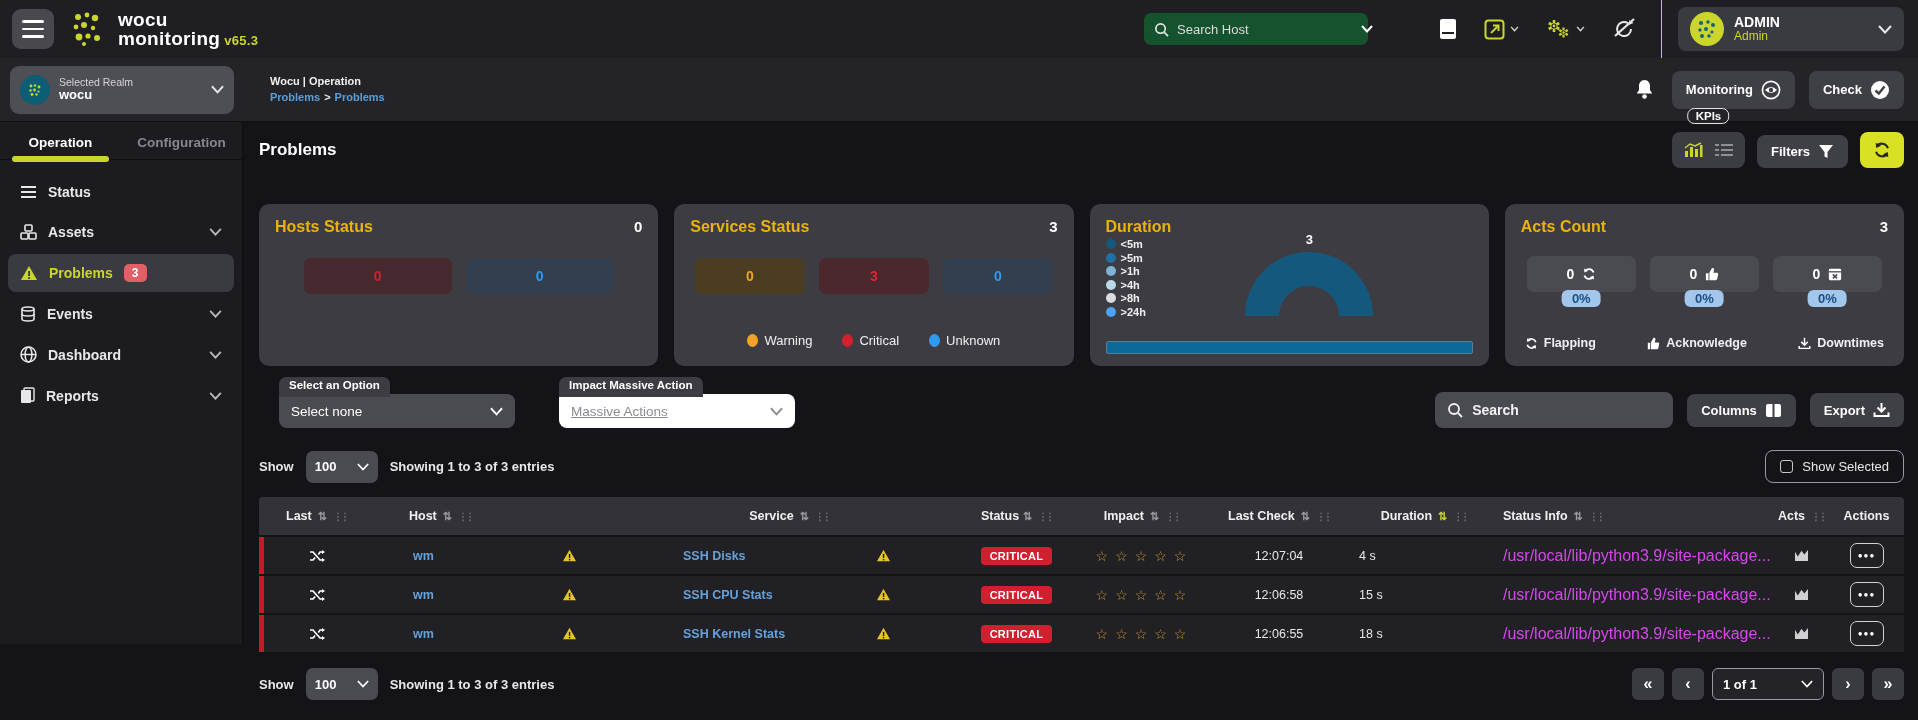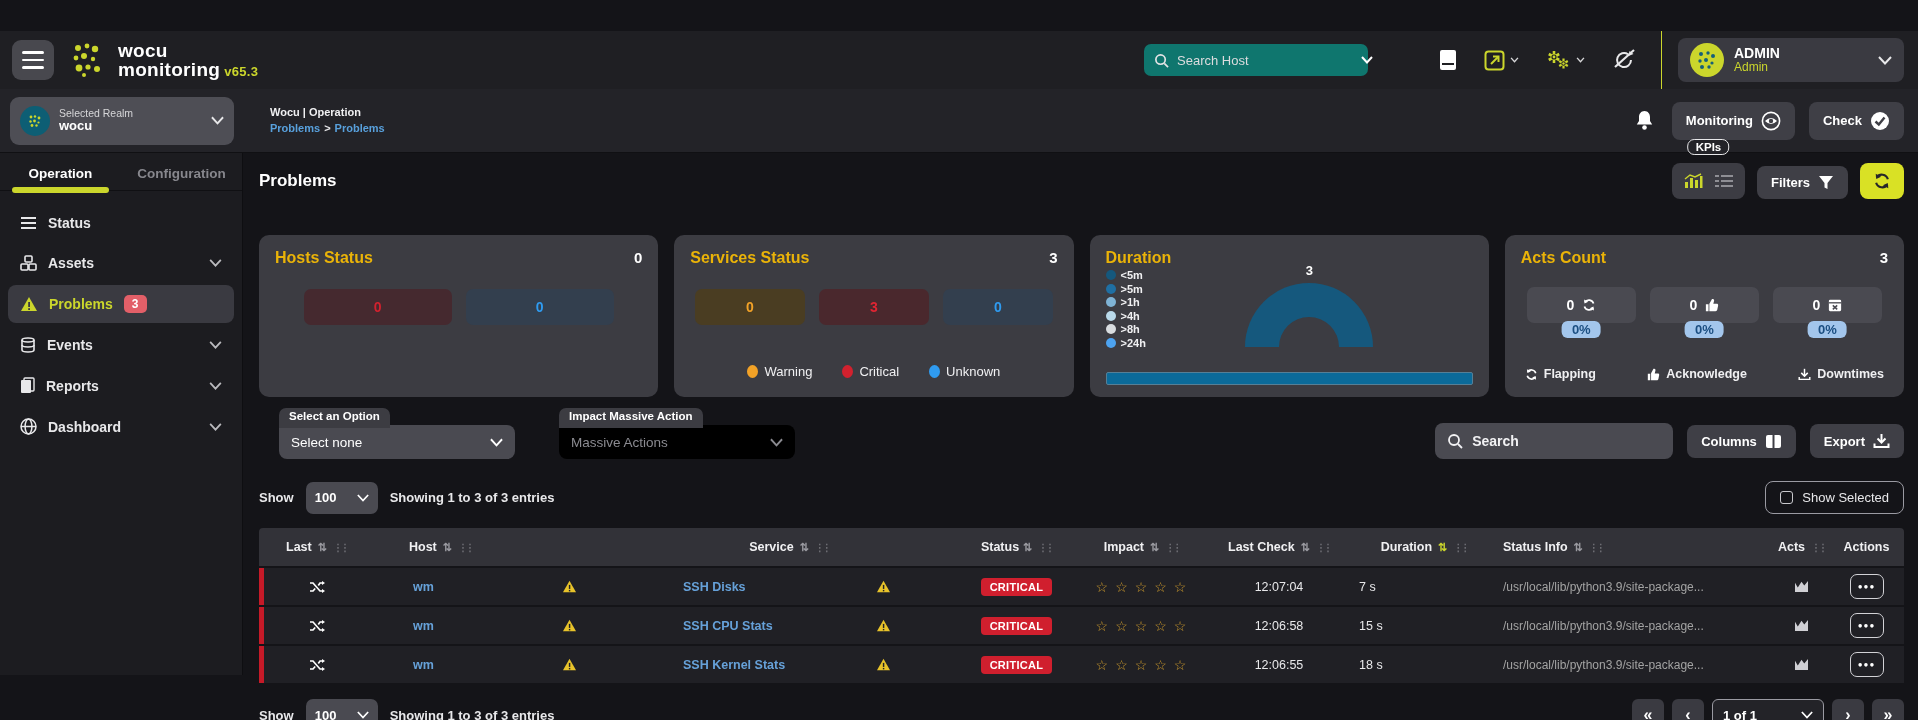--- a/index.html
+++ b/index.html
@@ -1,28 +1,28 @@
 <!DOCTYPE html>
 <html><head>
 <meta charset="utf-8">
 <style>
   * { margin:0; padding:0; box-sizing:border-box; }
   html,body { width:1918px; height:720px; overflow:hidden; background:#141418;
               font-family:"Liberation Sans", sans-serif; color:#e8e8ea; }
-  .page { position:relative; width:1918px; height:644px; display:flex; flex-direction:column;margin-top:31px; }
+  .page { position:relative; width:1918px; height:644px; display:flex; flex-direction:column; }
 
   
   .topbar { height:58px; background:#1f1f23; display:flex; align-items:center; padding:0 14px 0 12px; flex-shrink:0; }
   .hamburger { width:42px; height:40px; background:#48484e; border-radius:9px; display:flex; flex-direction:column; justify-content:center; align-items:center; gap:5px; cursor:pointer; }
   .hamburger span { display:block; width:22px; height:2.5px; background:#fff; border-radius:2px; }
   .logo { display:flex; align-items:center; margin-left:16px; gap:8px; }
   .logo-text { line-height:1.02; font-weight:bold; color:#fff; font-size:19px; letter-spacing:.3px; }
   .logo-text .ver { color:#cbd62c; font-size:13px; font-weight:bold; margin-left:4px; }
   .spacer { flex:1; }
-  .search-host { width:224px; height:32px; background:#0f766e; border-radius:7px; display:flex; align-items:center; padding:0 10px; gap:8px; margin-right:70px; }
+  .search-host { width:224px; height:32px; background:#14532d; border-radius:7px; display:flex; align-items:center; padding:0 10px; gap:8px; margin-right:70px; }
   .search-host input { background:transparent; border:none; outline:none; color:#e4e4e6; font-size:13px; flex:1; font-family:inherit; }
   .search-host input::placeholder { color:#dcdcde; }
   .top-icons { display:flex; align-items:center; gap:26px; margin-right:24px; }
   .icon-with-chev { display:flex; align-items:center; gap:5px; }
   .top-divider { width:1px; height:58px; background:#cbd62c; margin-right:16px; }
   .user-chip { width:226px; height:44px; background:#3a3a41; border-radius:8px; display:flex; align-items:center; padding:0 12px; gap:10px; cursor:pointer; }
   .avatar { width:34px; height:34px; border-radius:50%; background:#cbd62c; display:flex; align-items:center; justify-content:center; flex-shrink:0; }
   .user-names { line-height:1.1; flex:1; }
   .user-name { font-weight:bold; font-size:14px; color:#fff; }
   .user-role { font-size:12px; color:#cbd62c; }
@@ -98,21 +98,21 @@
   .act-box { position:relative; flex:1; height:36px; background:#4a4a51; border-radius:7px; display:flex; align-items:center; justify-content:center; gap:8px; font-weight:bold; font-size:14px; color:#fff; }
   .act-pct { position:absolute; left:50%; transform:translateX(-50%); bottom:-15px; background:#a3c6ec; color:#1c4f82; font-weight:bold; font-size:13px; border-radius:6px; padding:1px 10px; }
   .acts-labels { display:flex; justify-content:space-between; margin-top:auto; padding:0 4px 4px; }
   .act-label { display:flex; align-items:center; gap:6px; font-size:12.5px; font-weight:bold; color:#f0f0f2; }
 
   
   .filter-row { display:flex; align-items:flex-end; margin-top:26px;padding-left:20px; }
   .fl-select { position:relative; }
   .fl-label { position:absolute; top:-17px; left:0; background:#3c3c42; border-radius:7px 7px 0 0; padding:2px 10px 6px; font-size:11.5px; font-weight:bold; color:#fff; }
   .select { height:34px; background:#4a4a51; border-radius:0 8px 8px 8px; display:flex; align-items:center; justify-content:space-between; padding:0 12px; font-size:13.5px; color:#fff; cursor:pointer; }
-  .select.disabled { background:#000000; color:#8b8b91; border-radius:0 8px 8px 8px; cursor:default; }
+  .select.disabled { background:#ffffff; color:#8b8b91; border-radius:0 8px 8px 8px; cursor:default;text-decoration:underline; }
   .filter-right { margin-left:auto; display:flex; align-items:center; gap:14px; }
   .search-box { width:238px; height:36px; background:#4a4a51; border-radius:8px; display:flex; align-items:center; gap:9px; padding:0 12px; }
   .search-box input { background:transparent; border:none; outline:none; color:#fff; font-weight:bold; font-size:14px; width:150px; font-family:inherit; }
   .search-box input::placeholder { color:#f2f2f4; font-weight:bold; }
 
   
   .show-row { display:flex; align-items:center; gap:12px; margin-top:22px; font-size:13px; font-weight:bold; }
   .mini-select { width:72px; height:32px; background:#4a4a51; border-radius:7px; display:flex; align-items:center; justify-content:space-between; padding:0 9px; font-size:13px; font-weight:bold; color:#fff; cursor:pointer; }
   .show-selected { margin-left:auto; border:1px solid #9a9aa2; background:transparent; border-radius:8px; color:#e8e8ea; font-size:13px; display:flex; align-items:center; gap:9px; padding:8px 14px; cursor:pointer; font-family:inherit; }
   .cbx { width:13px; height:13px; border:1.5px solid #c8c8cc; border-radius:3px; display:inline-block; }
@@ -124,21 +124,21 @@
   .hcell .sort { color:#9a9aa0; font-size:11px; }
   .hcell .sort.active { color:#cbd62c; }
   .hcell .drag { color:#6e6e74; font-size:10px; letter-spacing:-3px; cursor:grab; }
   .hdr-status-label { max-width:36px; line-height:1.15; text-align:center; }
   .tbl-row { background:#202025; border-left:5px solid #c61a28; min-height:37px; margin-top:2px; font-size:12.5px; }
   .cell { display:flex; align-items:center; justify-content:center; gap:6px; }
   .cell-host, .cell-svc { justify-content:space-between; padding:0 42px 0 44px; }
   .cell-svc { padding:0 68px 0 64px; }
   .cell a { color:#66a1d9; font-weight:bold; text-decoration:none; }
   .cell-dur { justify-content:flex-start; padding-left:10px; color:#e8e8ea; }
-  .cell-info { color:#a3a3a3; font-size:12px; justify-content:flex-start; padding-left:4px; }
+  .cell-info { color:#d946ef; font-size:16px; justify-content:flex-start; padding-left:4px; }
   .badge-critical { background:#d01f2e; color:#fff; font-weight:bold; font-size:11px; letter-spacing:.3px; border-radius:4px; padding:3px 9px; }
   .stars { color:#cf9c2c; font-size:14px; letter-spacing:1px; }
   .row-actions { width:34px; height:25px; border:1px solid #d2d2d6; border-radius:7px; background:transparent; color:#fff; font-size:8px; letter-spacing:1px; cursor:pointer; display:flex; align-items:center; justify-content:center; }
 
   .footer-row { display:flex; align-items:center; gap:12px; margin-top:16px; font-size:13px; font-weight:bold; }
   .pager { margin-left:auto; display:flex; align-items:center; gap:8px; }
   .pg-btn { width:32px; height:32px; background:#3a3a41; border:none; border-radius:6px; color:#fff; font-size:16px; font-weight:bold; cursor:pointer; display:flex; align-items:center; justify-content:center; font-family:inherit; }
   .pg-select { width:112px; height:32px; background:#232328; border:1px solid #9a9aa2; border-radius:6px; display:flex; align-items:center; justify-content:space-between; padding:0 10px; font-size:13px; font-weight:bold; color:#fff; cursor:pointer; }
 
   svg { display:block; }
@@ -360,36 +360,36 @@
               <ellipse cx="8" cy="3" rx="6" ry="2"></ellipse>
               <path d="M2 3 v5 c0 1.1 2.7 2 6 2 s6-.9 6-2 V3"></path>
               <path d="M2 8 v5 c0 1.1 2.7 2 6 2 s6-.9 6-2 V8"></path>
             </svg>
           <span class="grow">Events</span>
           <svg width="13" height="8" viewBox="0 0 14 9">
               <polyline points="1,1 7,7.5 13,1" fill="none" stroke="#bababe" stroke-width="2"></polyline>
             </svg>
         </div>
         <div class="side-item">
-          <svg width="15" height="17" viewBox="0 0 15 17">
-              <rect x="1" y="3" width="10" height="13" rx="1" fill="#e8e8ea"></rect>
-              <rect x="4" y="1" width="10" height="13" rx="1" fill="none" stroke="#e8e8ea" stroke-width="1.4"></rect>
-            </svg>
-          <span class="grow">Reports</span>
-          <svg width="13" height="8" viewBox="0 0 14 9">
-              <polyline points="1,1 7,7.5 13,1" fill="none" stroke="#bababe" stroke-width="2"></polyline>
-            </svg>
-        </div>
-        <div class="side-item">
           <svg width="17" height="17" viewBox="0 0 17 17" fill="none" stroke="#e8e8ea" stroke-width="1.5">
               <circle cx="8.5" cy="8.5" r="7.5"></circle>
               <ellipse cx="8.5" cy="8.5" rx="3.4" ry="7.5"></ellipse>
               <line x1="1" y1="8.5" x2="16" y2="8.5"></line>
             </svg>
           <span class="grow">Dashboard</span>
+          <svg width="13" height="8" viewBox="0 0 14 9">
+              <polyline points="1,1 7,7.5 13,1" fill="none" stroke="#bababe" stroke-width="2"></polyline>
+            </svg>
+        </div>
+        <div class="side-item">
+          <svg width="15" height="17" viewBox="0 0 15 17">
+              <rect x="1" y="3" width="10" height="13" rx="1" fill="#e8e8ea"></rect>
+              <rect x="4" y="1" width="10" height="13" rx="1" fill="none" stroke="#e8e8ea" stroke-width="1.4"></rect>
+            </svg>
+          <span class="grow">Reports</span>
           <svg width="13" height="8" viewBox="0 0 14 9">
               <polyline points="1,1 7,7.5 13,1" fill="none" stroke="#bababe" stroke-width="2"></polyline>
             </svg>
         </div>
       </div>
     </div>
 
     <div class="content">
       <div class="content-head">
         <div class="page-title">Problems</div>
@@ -711,21 +711,21 @@
               <span class="badge-critical">CRITICAL</span>
             </div>
           <div class="cell stars">
               <span>☆</span>
               <span>☆</span>
               <span>☆</span>
               <span>☆</span>
               <span>☆</span>
             </div>
           <div class="cell">12:07:04</div>
-          <div class="cell cell-dur">7 s</div>
+          <div class="cell cell-dur">4 s</div>
           <div class="cell cell-info">/usr/local/lib/python3.9/site-package...</div>
           <div class="cell">
             <svg width="15" height="13" viewBox="0 0 16 14">
                 <polyline points="1,13 1,3 4,8 8,2 11,6 15,1 15,13" fill="#cfcfd4"></polyline>
               </svg>
           </div>
           <div class="cell">
               <button class="row-actions">●●●</button>
             </div>
         </div>

